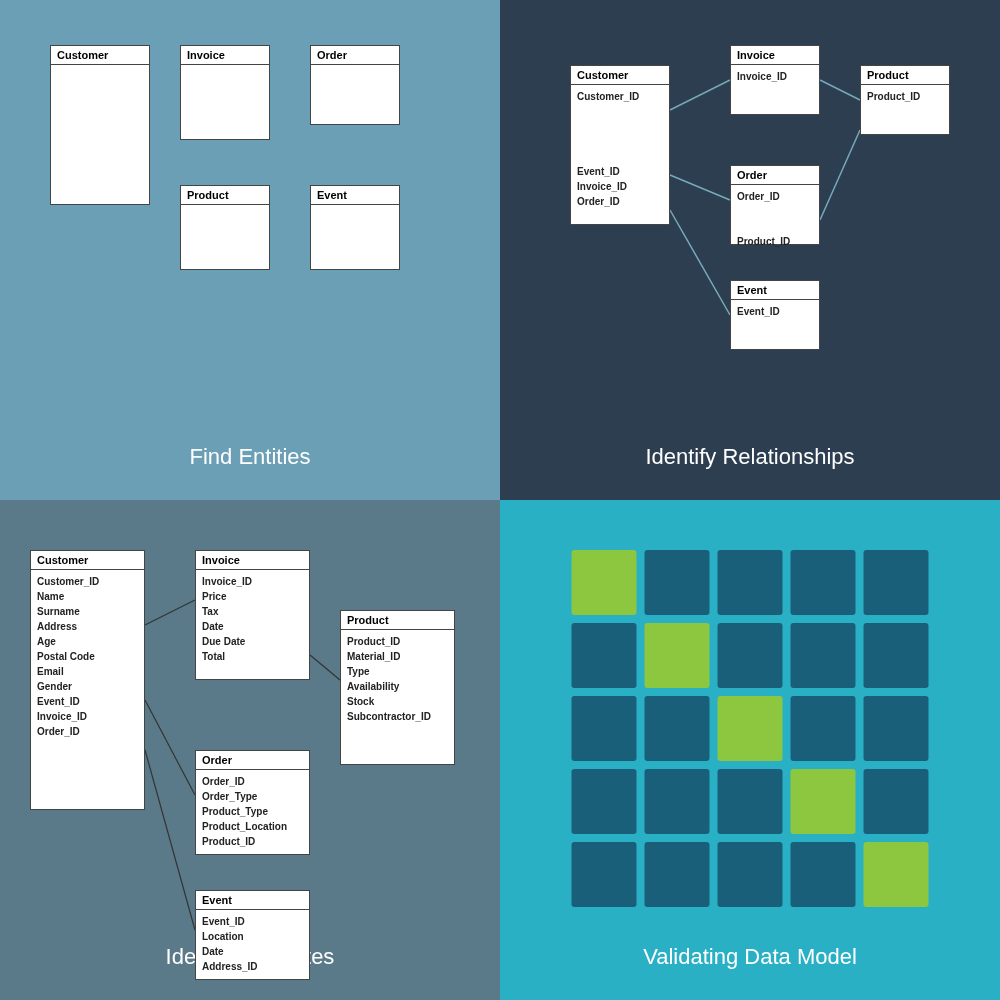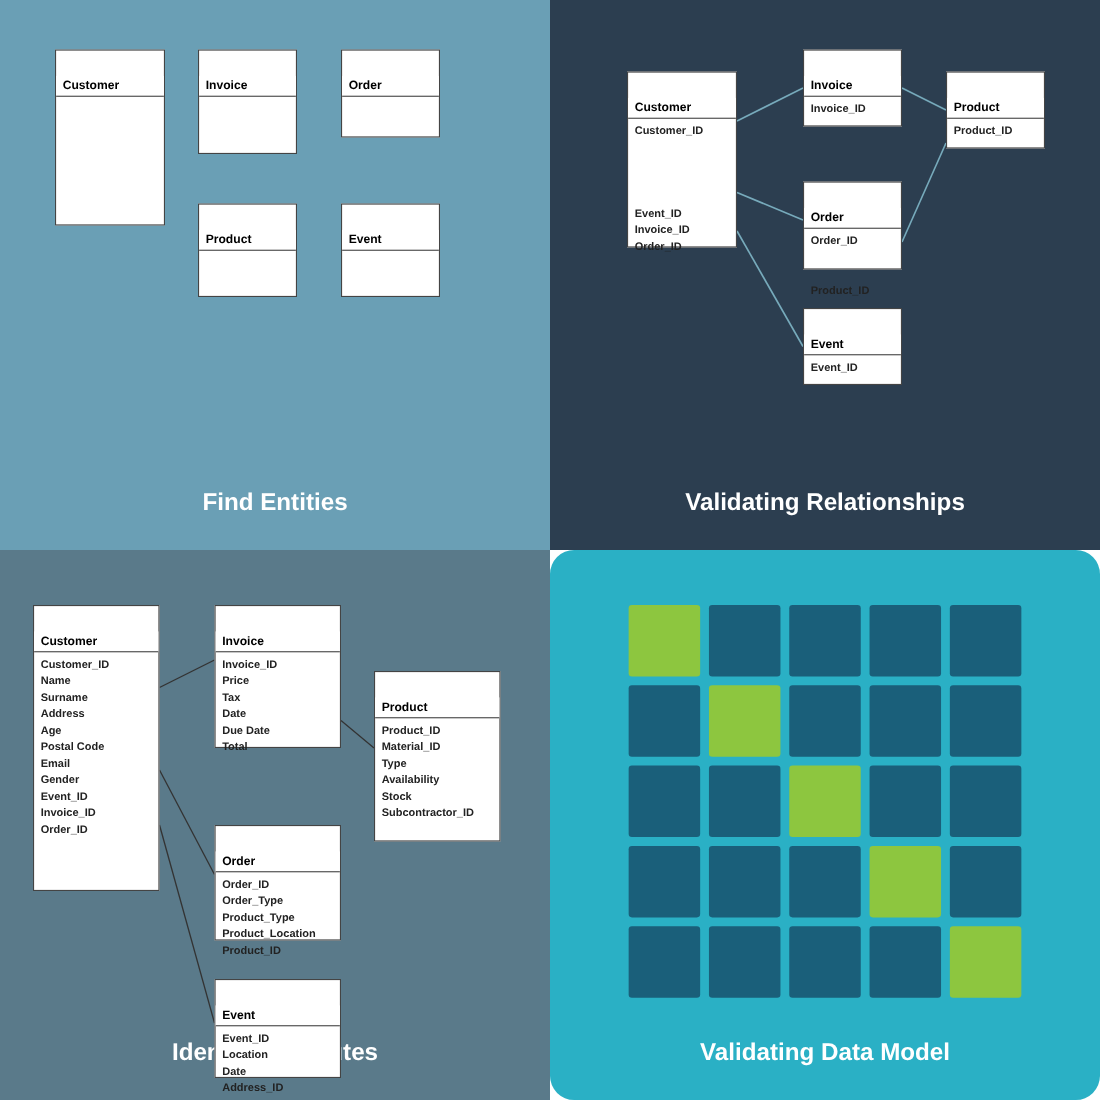--- a/index.html
+++ b/index.html
@@ -48,44 +48,42 @@
 
     
     .q4 {
       background-color: #2ab0c5;
       position: relative;
       display: flex;
       flex-direction: column;
       align-items: center;
       justify-content: flex-end;
       padding-bottom: 30px;
-      border-radius: 22px;
     }
 
     .quadrant-title {
       font-size: 22px;
-      font-weight: bold;
+      font-weight: normal;
       color: white;
       text-align: right;
     }
 
     
     .entity-box {
       background: white;
       border: 1.5px solid #444;
       position: absolute;
     }
 
     .entity-header {
       background: white;
       border-bottom: 1.5px solid #444;
       padding: 3px 6px;
       font-weight: bold;
       font-size: 11px;
-      margin-top: 23px;
     }
 
     .entity-body {
       padding: 4px 6px;
       font-size: 10px;
       color: #222;
       line-height: 1.5;
       font-weight: bold;
     }
 
@@ -218,21 +216,21 @@
 
     <div class="entity-box e-order">
       <div class="entity-header">Order</div>
       <div class="entity-body">Order_ID<br><br><br>Product_ID</div>
     </div>
 
     <div class="entity-box e-event">
       <div class="entity-header">Event</div>
       <div class="entity-body">Event_ID</div>
     </div>
-    <span class="quadrant-title">Validating Relationships</span>
+    <span class="quadrant-title">Identify Relationships</span>
   </div>
 
   <div class="q3">
     <svg class="q3-lines">
 
       <line x1="145" y1="125" x2="195" y2="100" stroke="#333" stroke-width="1.2"></line>
 
       <line x1="145" y1="200" x2="195" y2="295" stroke="#333" stroke-width="1.2"></line>
 
       <line x1="145" y1="250" x2="195" y2="430" stroke="#333" stroke-width="1.2"></line>

